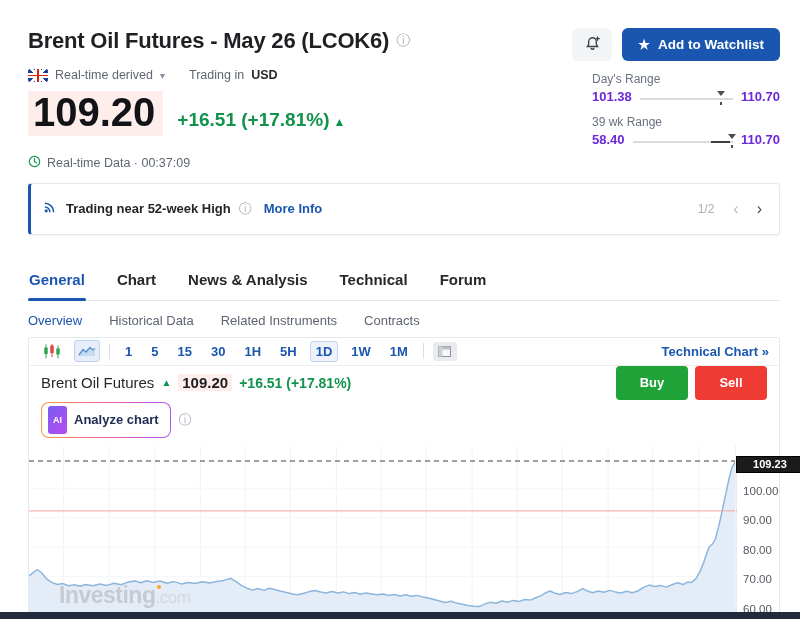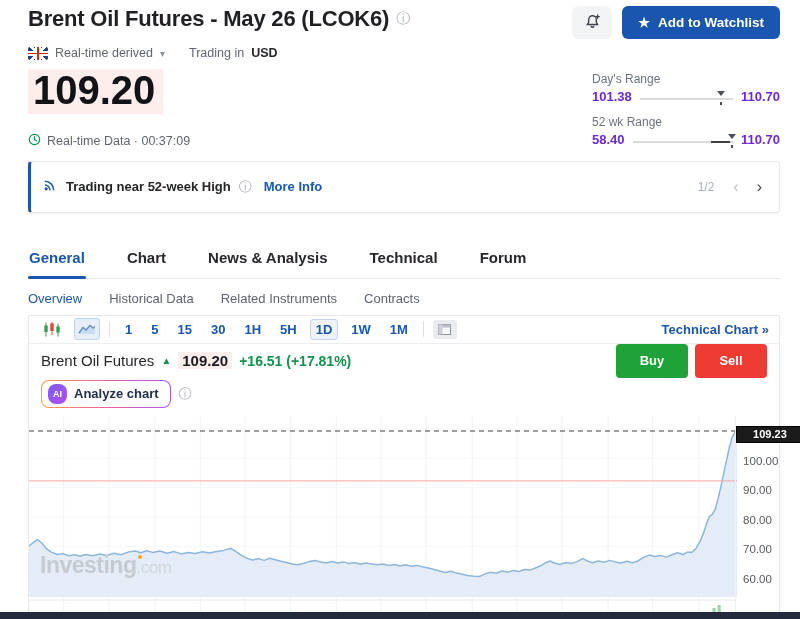--- a/index.html
+++ b/index.html
@@ -2,21 +2,21 @@
 <html><head>
 <meta charset="utf-8">
 <style>
   * { margin:0; padding:0; box-sizing:border-box; }
   html,body { background:#fff; }
   .page { position:relative; width:800px; height:619px; background:#fff; overflow:hidden;
           font-family:"Liberation Sans", sans-serif; color:#232526; }
   .content { padding:0 20px 0 28px; }
 
   
-  .top-row { margin-top:6px; display:flex; justify-content:space-between; align-items:flex-start; }
+  .top-row { margin-top:28px; display:flex; justify-content:space-between; align-items:flex-start; }
   .title-wrap { display:flex; align-items:center; gap:7px; }
   .page-title { font-size:22px; font-weight:700; color:#1f2023; letter-spacing:-0.2px; }
   .info-i { color:#a9aeb8; font-size:14px; font-weight:400; }
   .top-actions { display:flex; gap:10px; align-items:center; }
   .bell-btn { width:40px; height:33px; background:#f3f4f6; border:none; border-radius:6px;
               display:flex; align-items:center; justify-content:center; cursor:pointer; }
   .watch-btn { background:#1a56b0; color:#fff; border:none; border-radius:6px; height:33px;
                padding:0 16px; font-size:13.5px; font-weight:700; display:flex; align-items:center; gap:8px;
                font-family:"Liberation Sans",sans-serif; cursor:pointer; }
   .watch-btn .star { font-size:13px; }
@@ -64,21 +64,21 @@
             padding:0 12px; gap:8px; background:#fff; }
   .banner-text { font-size:13px; font-weight:700; color:#232526; }
   .banner-link { font-size:13px; font-weight:700; color:#1a56b0; text-decoration:none; margin-left:4px; cursor:pointer; }
   .banner-spacer { flex:1; }
   .pager { font-size:12px; color:#a9aeb8; margin-right:6px; }
   .chev { background:none; border:none; font-size:16px; line-height:1; cursor:pointer; padding:2px 5px; }
   .chev.prev { color:#b9bec7; }
   .chev.next { color:#3f4450; }
 
   
-  .tabs-row { margin-top:30px; display:flex; gap:40px; border-bottom:1px solid #e4e6ea; }
+  .tabs-row { margin-top:30px; display:flex; gap:30px; border-bottom:1px solid #e4e6ea; }
   .tab { position:relative; padding:6px 1px 12px; font-size:15px; font-weight:700; color:#26282c; cursor:pointer; }
   .tab.active { color:#1a56b0; }
   .tab.active::after { content:''; position:absolute; left:0; right:0; bottom:-1px; height:3px;
                        background:#1a56b0; border-radius:2px; }
   .subtabs-row { margin-top:12px; display:flex; gap:27px; }
   .subtab { font-size:13px; color:#5d6470; cursor:pointer; }
   .subtab.active { color:#1a56b0; }
 
   
   .chart-card { margin-top:9px; border:1px solid #e6e8eb; border-radius:2px; background:#fff; }
@@ -103,28 +103,28 @@
   .ch-spacer { flex:1; }
   .buy-btn,.sell-btn { width:72px; height:34px; border:none; border-radius:4px; color:#fff;
         font-size:13px; font-weight:700; font-family:"Liberation Sans",sans-serif; cursor:pointer; }
   .buy-btn { background:#1fa339; }
   .sell-btn { background:#ee3b33; }
 
   .analyze-row { padding:5px 12px 4px; display:flex; align-items:center; gap:8px; }
   .analyze-btn { padding:1px; border:none; border-radius:8px; cursor:pointer;
                  background:linear-gradient(90deg,#f59e3f,#ec5fa0,#a855f7); }
   .analyze-inner { background:#fff; border-radius:7px; padding:3px 11px 3px 6px; display:flex; align-items:center; gap:7px; }
-  .ai-badge { width:19px; height:20px; border-radius:8px; background:linear-gradient(135deg,#7b5cf0,#b44df0);
+  .ai-badge { width:19px; height:28px; border-radius:3px; background:linear-gradient(135deg,#7b5cf0,#b44df0);
               color:#fff; font-size:9px; font-weight:700; display:flex; align-items:center; justify-content:center; }
   .analyze-label { font-size:13px; font-weight:700; color:#1d2c4f; }
 
   .chart-body { display:flex; padding-top:4px; }
   .plot { position:relative; width:708px; height:230px; }
   .plot svg { position:absolute; left:0; top:0; }
-  .watermark { position:absolute; left:11px; top:136px; color:#c7cad0; font-size:23px; font-weight:700;
+  .watermark { position:absolute; left:30px; top:136px; color:#c7cad0; font-size:23px; font-weight:700;
                letter-spacing:-0.5px; user-select:none; }
   .watermark .tld { font-size:17px; font-weight:400; color:#d4d7db; }
   .wm-dot { position:absolute; left:98px; top:3px; width:4px; height:4px; border-radius:50%; background:#f5a623; }
   .yaxis { width:44px; position:relative; font-size:11.5px; color:#55595f; border-left:1px solid #eef0f2; }
   .ytick { position:absolute; left:7px; }
   .last-badge { position:absolute; left:0px; background:#1b1b1b; color:#fff; font-size:11px; font-weight:700;
                 padding:1px 16px 2px; border:1px solid #000; }
 
   .footer-strip { position:absolute; left:0; right:0; bottom:0; height:7px; background:#222a3d; }
 </style>
@@ -161,20 +161,23 @@
       <span>Real-time derived</span>
       <span class="caret">▾</span>
       <span class="meta-gap"></span>
       <span>Trading in</span>
       <b>USD</b>
     </div>
 
     <div class="quote-row">
       <div class="price-line">
         <span class="big-price">109.20</span>
+        <span class="big-change">
+          <span>+16.51 (+17.81%)</span><span class="tri">▲</span>
+        </span>
       </div>
       <div class="rt-note">
         <span>
           <svg width="13" height="13" viewBox="0 0 14 14" fill="none">
             <circle cx="7" cy="7" r="5.6" stroke="#12934c" stroke-width="1.3"></circle>
             <path d="M7 4v3.2l2.1 1.2" stroke="#12934c" stroke-width="1.3" stroke-linecap="round"></path>
           </svg>
         </span>
         <span>Real-time Data · 00:37:09</span>
       </div>
@@ -186,21 +189,21 @@
       <div class="range-label">Day's Range</div>
       <div class="range-line">
         <span class="range-val">101.38</span>
         <span class="range-track">
           <span class="range-marker" style="left:83%"></span>
         </span>
         <span class="range-val">110.70</span>
       </div>
     </div>
     <div class="range-group">
-      <div class="range-label">52 wk Range</div>
+      <div class="range-label">39 wk Range</div>
       <div class="range-line">
         <span class="range-val">58.40</span>
         <span class="range-track">
           <span class="range-seg" style="left:78%;width:19%"></span>
           <span class="range-marker" style="left:95%"></span>
         </span>
         <span class="range-val">110.70</span>
       </div>
     </div>
   </div>

